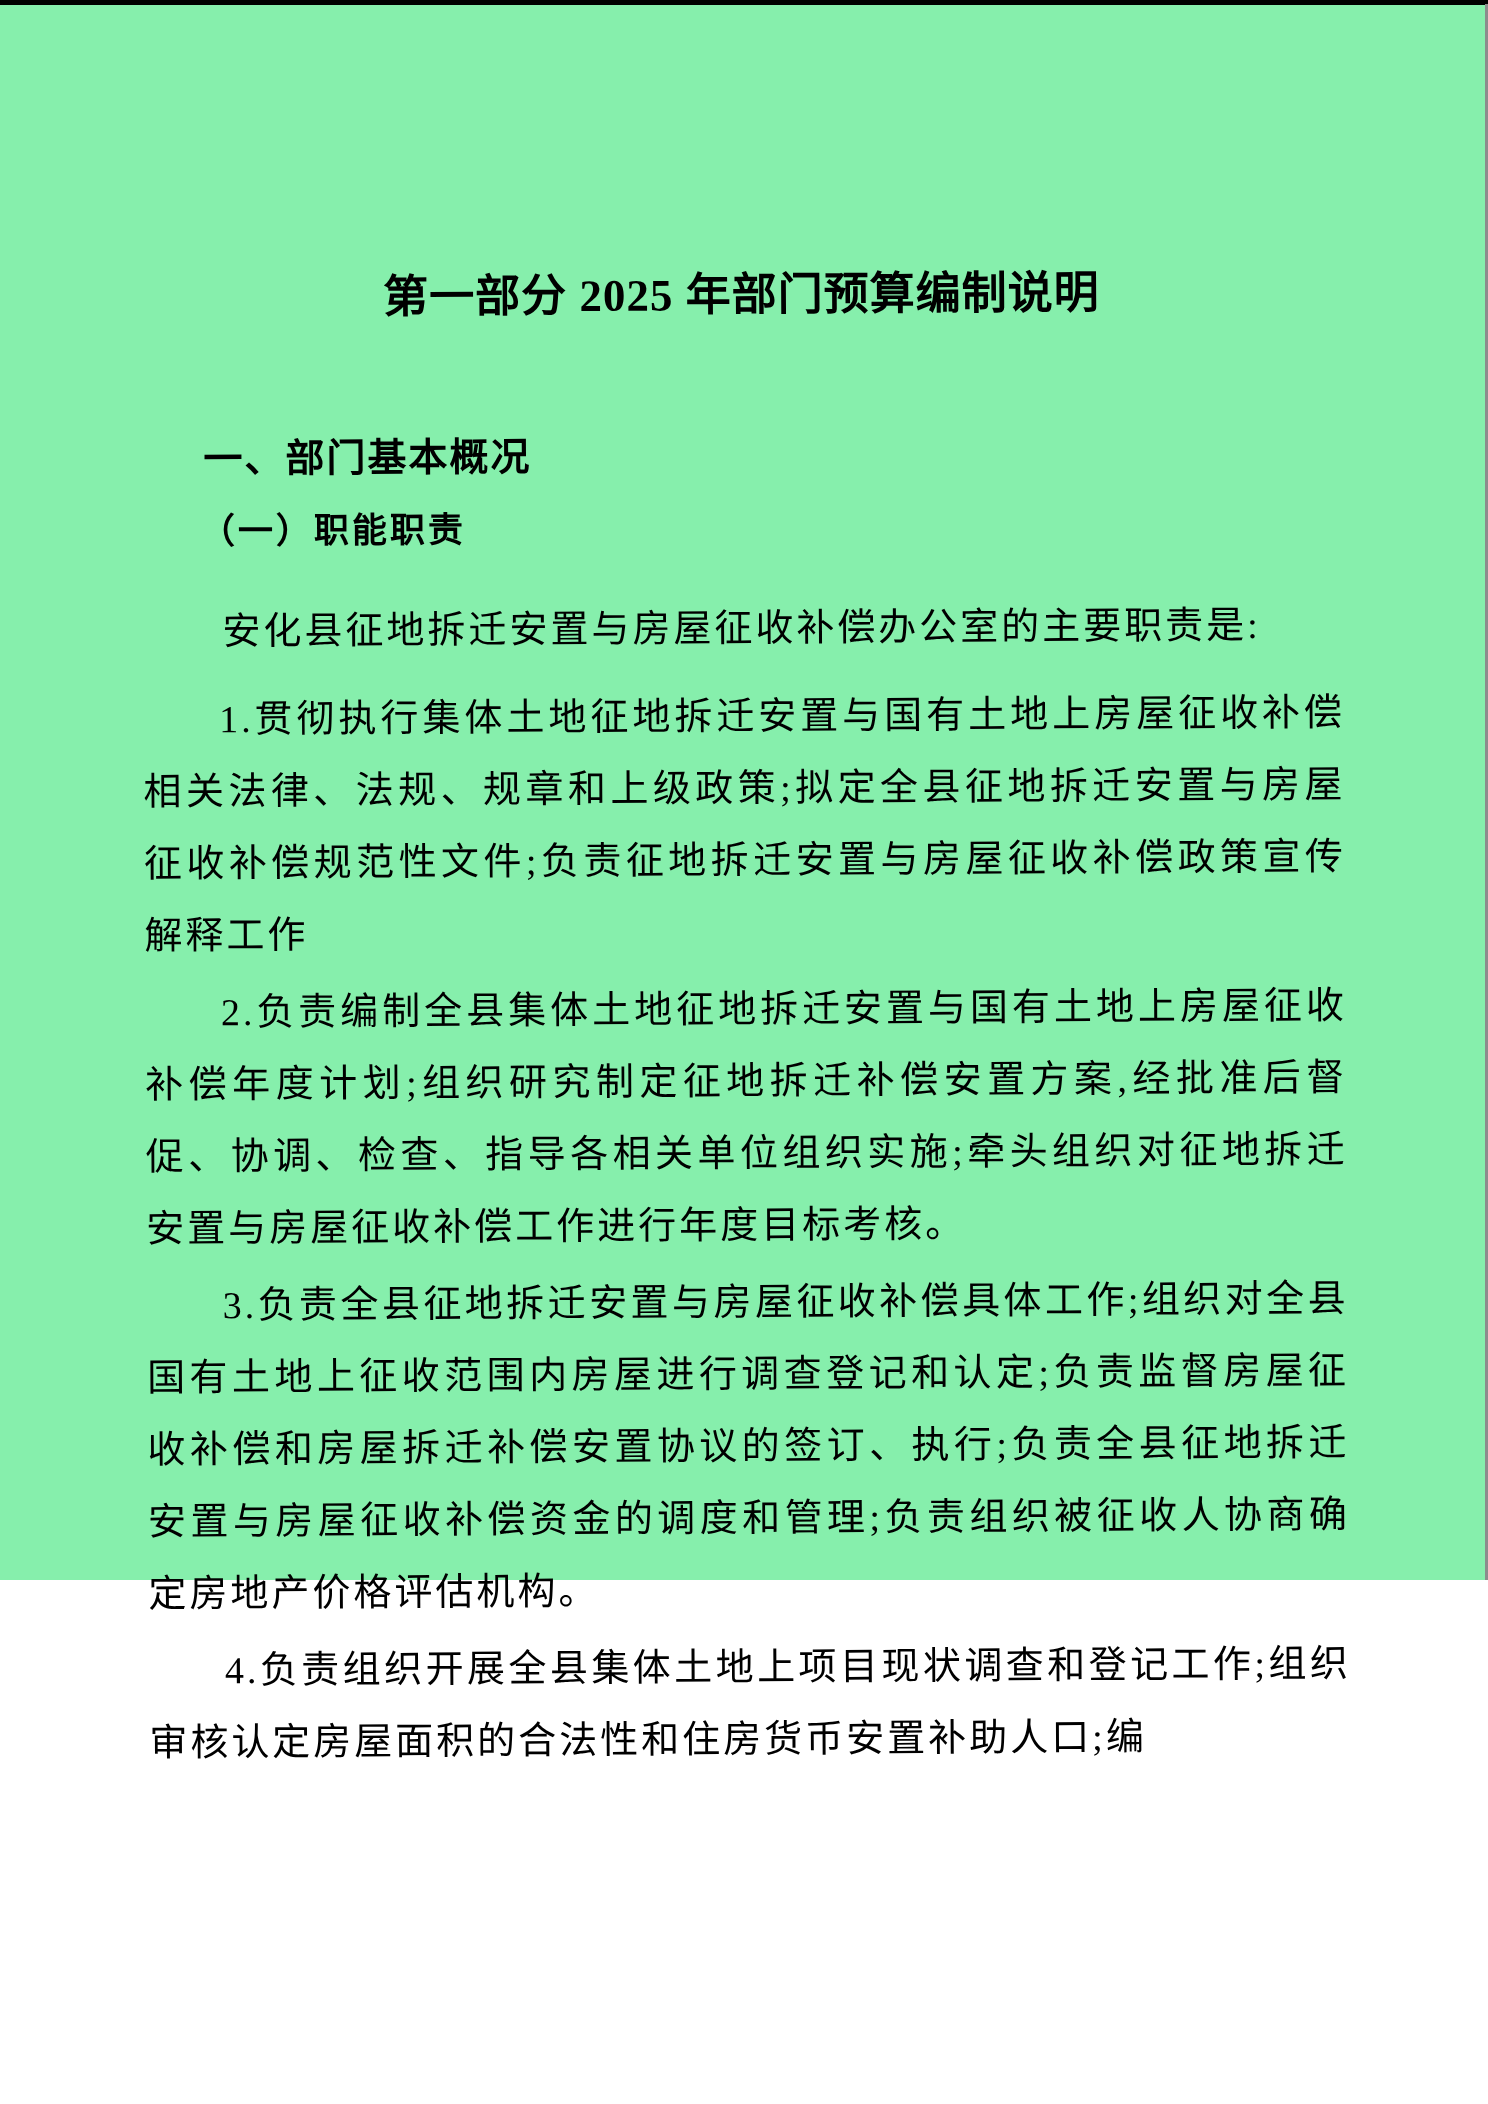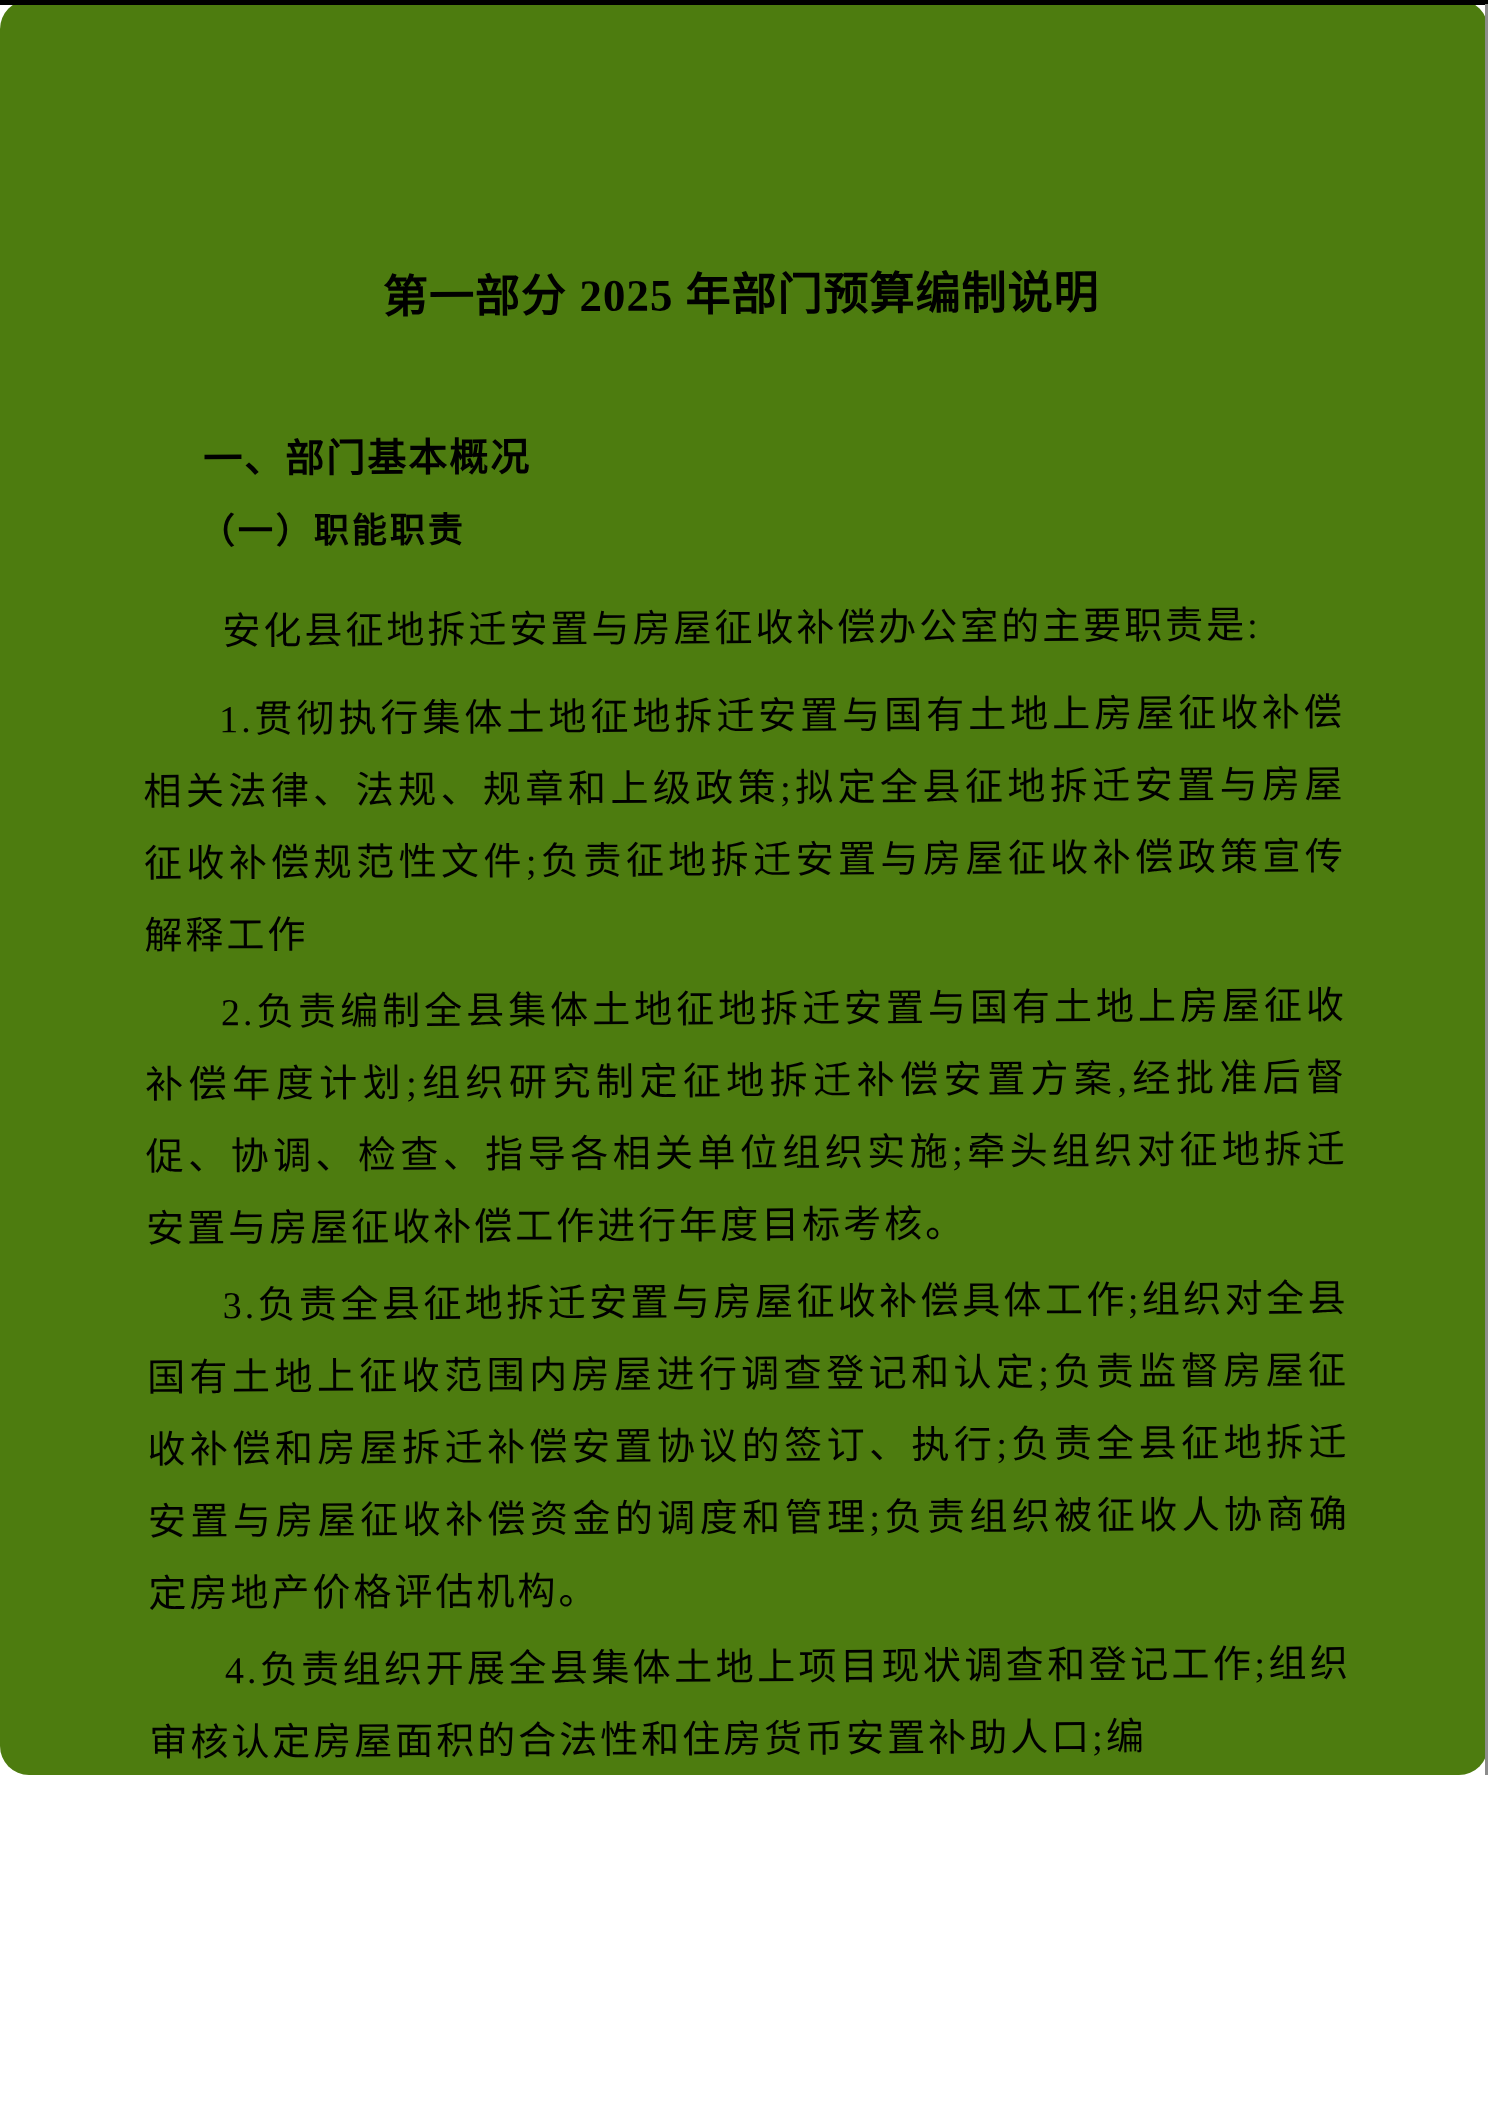--- a/index.html
+++ b/index.html
@@ -8,23 +8,22 @@
     background: #ffffff;
     width: 1488px;
     height: 2104px;
     overflow: hidden;
     color: #000;
     font-family: "Liberation Serif", serif;
   }
   .page {
     position: relative;
     width: 1488px;
-    height: 1775px;
-    background: #4d7c0f;
-    border-radius: 29px;
+    height: 1580px;
+    background: #86efac;
   }
   
   .scan-top-bar {
     position: absolute;
     top: 0; left: 0; right: 0;
     height: 5px;
     background: #000000;
     z-index: 5;
   }
   .scan-right-line {

